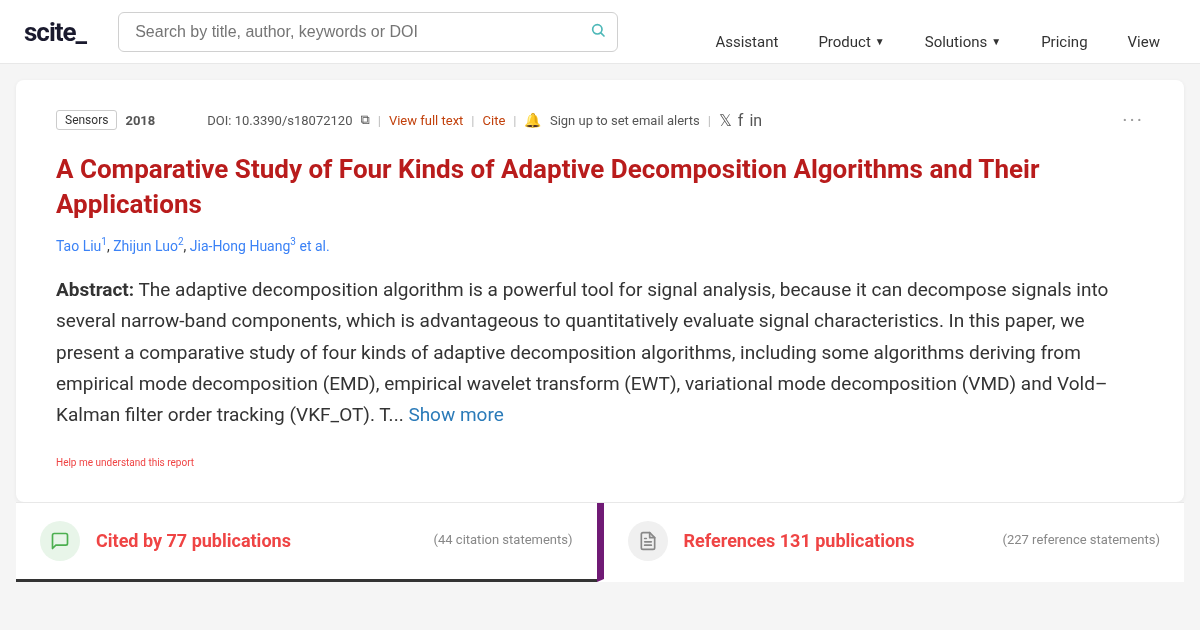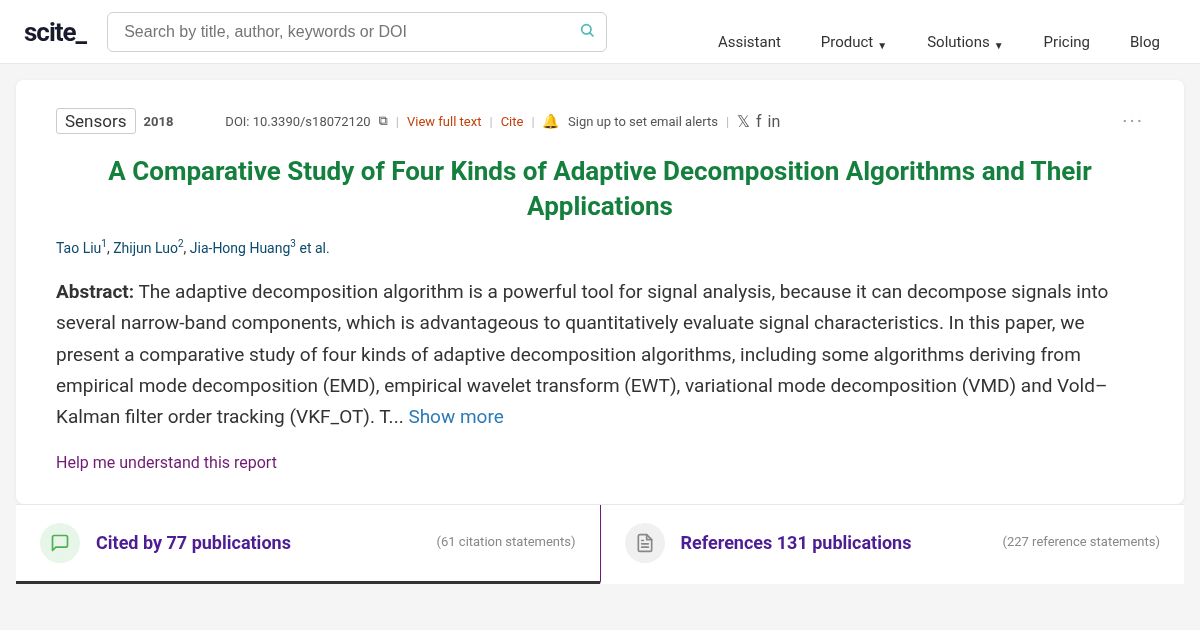--- a/index.html
+++ b/index.html
@@ -6,21 +6,21 @@
     body { font-family: -apple-system, BlinkMacSystemFont, 'Segoe UI', Roboto, sans-serif; background: #f5f5f5; color: #333; }
 
     
     .navbar {
       background: #fff;
       border-bottom: 1px solid #e8e8e8;
       display: flex;
       align-items: center;
       padding: 0 24px;
       height: 64px;
-      gap: 1px;
+      gap: 12px;
     }
     .logo {
       font-size: 26px;
       font-weight: 700;
       color: #1a1a2e;
       margin-right: 20px;
       letter-spacing: -1px;
       flex-shrink: 0;
     }
     .search-wrap {
@@ -50,21 +50,21 @@
       align-items: center;
       gap: 8px;
       margin-left: auto;
     }
     .nav-item {
       padding: 8px 16px;
       font-size: 15px;
       color: #333;
       cursor: pointer;
       display: flex;
-      align-items: flex-end;
+      align-items: center;
       gap: 4px;
       white-space: nowrap;
       margin-top: 20px;
     }
     .chevron { font-size: 10px; }
 
     
     .main-card {
       background: #fff;
       margin: 16px 16px 0 16px;
@@ -78,21 +78,21 @@
       gap: 8px;
       font-size: 13px;
       color: #555;
       margin-bottom: 20px;
       flex-wrap: wrap;
     }
     .journal-tag {
       border: 1px solid #ccc;
       border-radius: 3px;
       padding: 2px 8px;
-      font-size: 17px;
+      font-size: 12px;
       color: #333;
     }
     .year { font-weight: 700; text-align: right; }
     .doi { color: #555; margin-left: 44px; }
     .meta-link {
       color: #c2410c;
       cursor: pointer;
       text-decoration: none;
     }
     .meta-sep { color: #bbb; }
@@ -103,48 +103,47 @@
       margin-left: auto;
       color: #999;
       font-size: 20px;
       cursor: pointer;
       letter-spacing: 2px;
     }
 
     .paper-title {
       font-size: 26px;
       font-weight: 700;
-      color: #15803d;
+      color: #b91c1c;
       line-height: 1.35;
       margin-bottom: 14px;
-      text-align: center;
     }
     .authors {
       font-size: 14px;
       margin-bottom: 20px;
     }
     .author-link {
-      color: #0c4a6e;
+      color: #3b82f6;
       cursor: pointer;
       text-decoration: none;
     }
     sup { font-size: 10px; }
 
     .abstract {
       font-size: 19px;
       line-height: 1.65;
       color: #333;
       margin-bottom: 20px;
     }
     .abstract strong { font-weight: 700; }
     .show-more { color: #2b7bb9; cursor: pointer; }
 
     .help-link {
-      color: #701a75;
-      font-size: 16px;
+      color: #ef4444;
+      font-size: 10px;
       cursor: pointer;
       text-decoration: none;
     }
 
     
     .stats-bar {
       background: #fff;
       margin: 0 16px;
       border-top: 1px solid #e8e8e8;
       display: flex;
@@ -155,37 +154,37 @@
       padding: 18px 24px;
       gap: 16px;
       flex: 1;
       border-bottom: 3px solid transparent;
       cursor: pointer;
     }
     .stat-col.active {
       border-bottom-color: #333;
     }
     .stat-col + .stat-col {
-      border-left: 1px solid #701a75;
+      border-left: 7px solid #701a75;
     }
     .stat-icon {
       width: 40px;
       height: 40px;
       border-radius: 50%;
       display: flex;
       align-items: center;
       justify-content: center;
       flex-shrink: 0;
     }
     .stat-icon.green { background: #e8f5e9; color: #4caf50; font-size: 18px; }
     .stat-icon.gray { background: #f0f0f0; color: #888; font-size: 18px; }
     .stat-main {
       font-size: 18px;
       font-weight: 700;
-      color: #4c1d95;
+      color: #ef4444;
       line-height: 1.2;
     }
     .stat-sub {
       font-size: 13px;
       color: #888;
       margin-left: auto;
       text-align: right;
       line-height: 1.4;
     }
   </style>
@@ -212,21 +211,21 @@
       <span class="chevron">▼</span>
     </div>
     <div class="nav-item">
       <span>Solutions</span>
       <span class="chevron">▼</span>
     </div>
     <div class="nav-item">
       <span>Pricing</span>
     </div>
     <div class="nav-item">
-      <span>Blog</span>
+      <span>View</span>
     </div>
   </div>
 </nav>
 
 <div class="main-card">
   
   <div class="meta-bar">
     <span class="journal-tag">Sensors</span>
     <span class="year">2018</span>
     <span class="doi">DOI: 10.3390/s18072120</span>
@@ -270,21 +269,21 @@
 </div>
 
 <div class="stats-bar">
   <div class="stat-col active">
     <div class="stat-icon green">
       <svg width="20" height="20" viewBox="0 0 24 24" fill="none" stroke="currentColor" stroke-width="2" stroke-linecap="round" stroke-linejoin="round">
         <path d="M21 15a2 2 0 0 1-2 2H7l-4 4V5a2 2 0 0 1 2-2h14a2 2 0 0 1 2 2z"></path>
       </svg>
     </div>
     <div class="stat-main">Cited by 77 publications</div>
-    <div class="stat-sub">(61 citation statements)</div>
+    <div class="stat-sub">(44 citation statements)</div>
   </div>
   <div class="stat-col">
     <div class="stat-icon gray">
       <svg width="20" height="20" viewBox="0 0 24 24" fill="none" stroke="currentColor" stroke-width="2" stroke-linecap="round" stroke-linejoin="round">
         <path d="M14 2H6a2 2 0 0 0-2 2v16a2 2 0 0 0 2 2h12a2 2 0 0 0 2-2V8z"></path>
         <polyline points="14 2 14 8 20 8"></polyline>
         <line x1="16" y1="13" x2="8" y2="13"></line>
         <line x1="16" y1="17" x2="8" y2="17"></line>
         <polyline points="10 9 9 9 8 9"></polyline>
       </svg>

